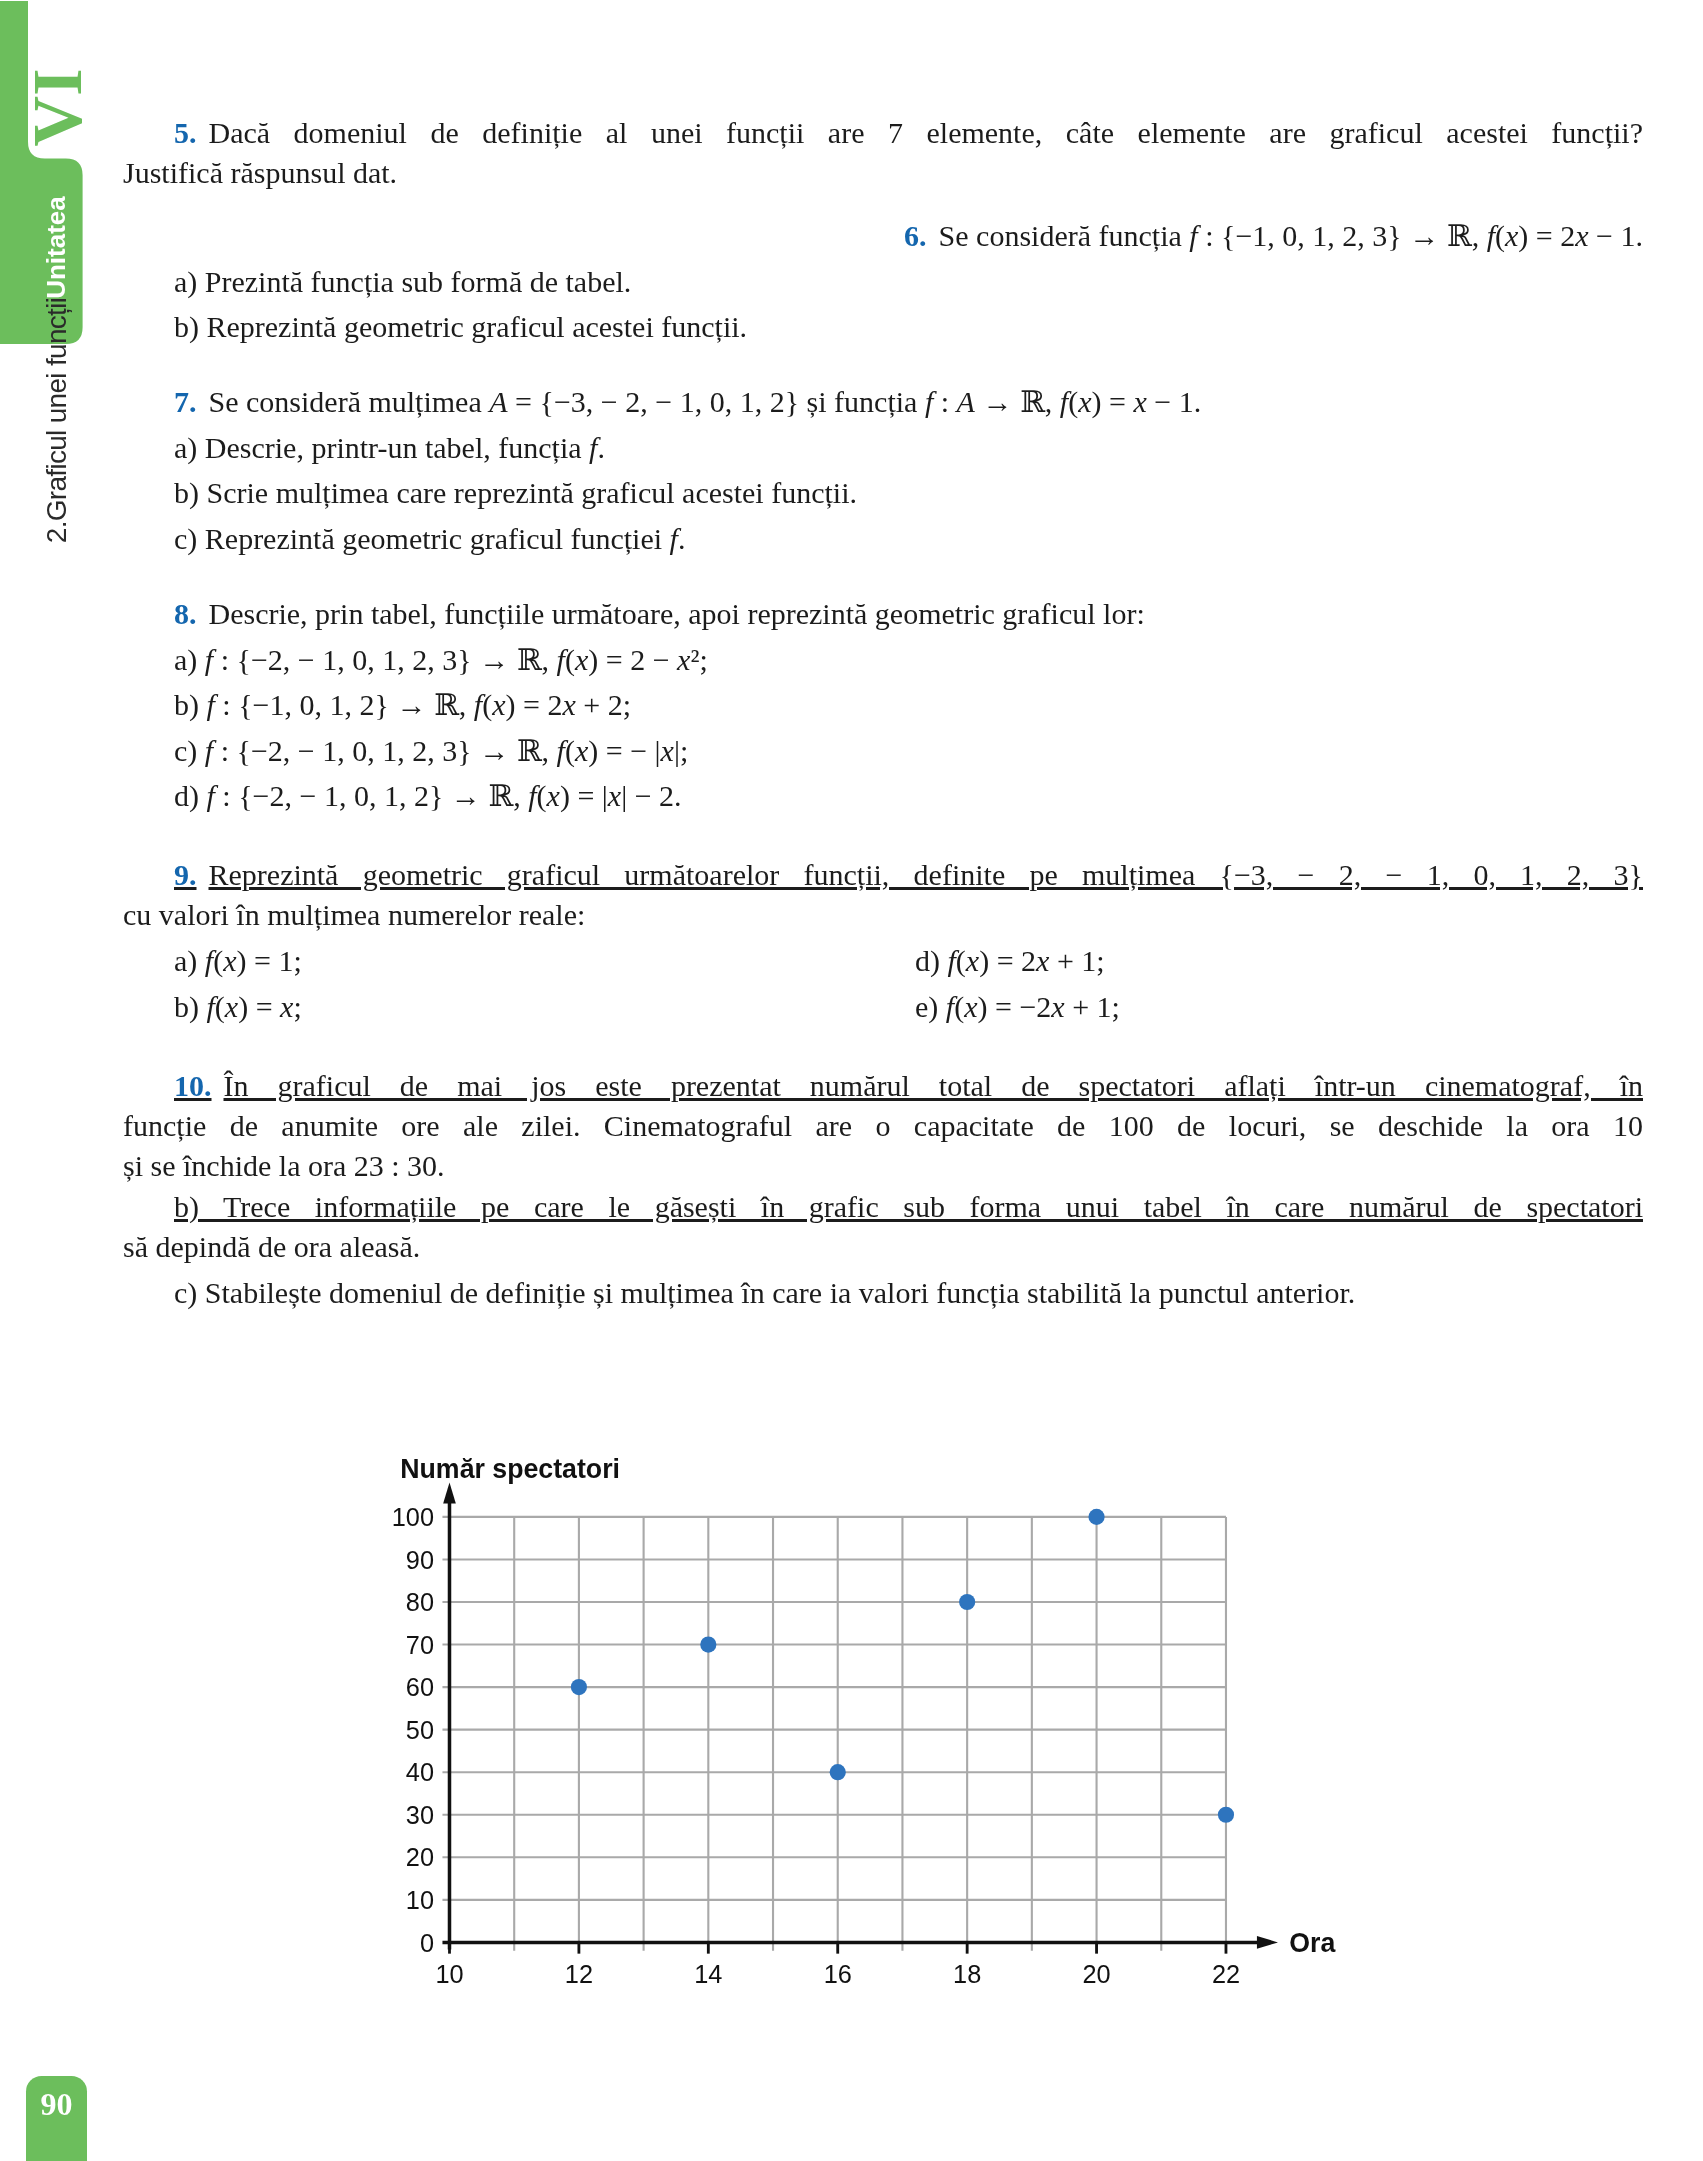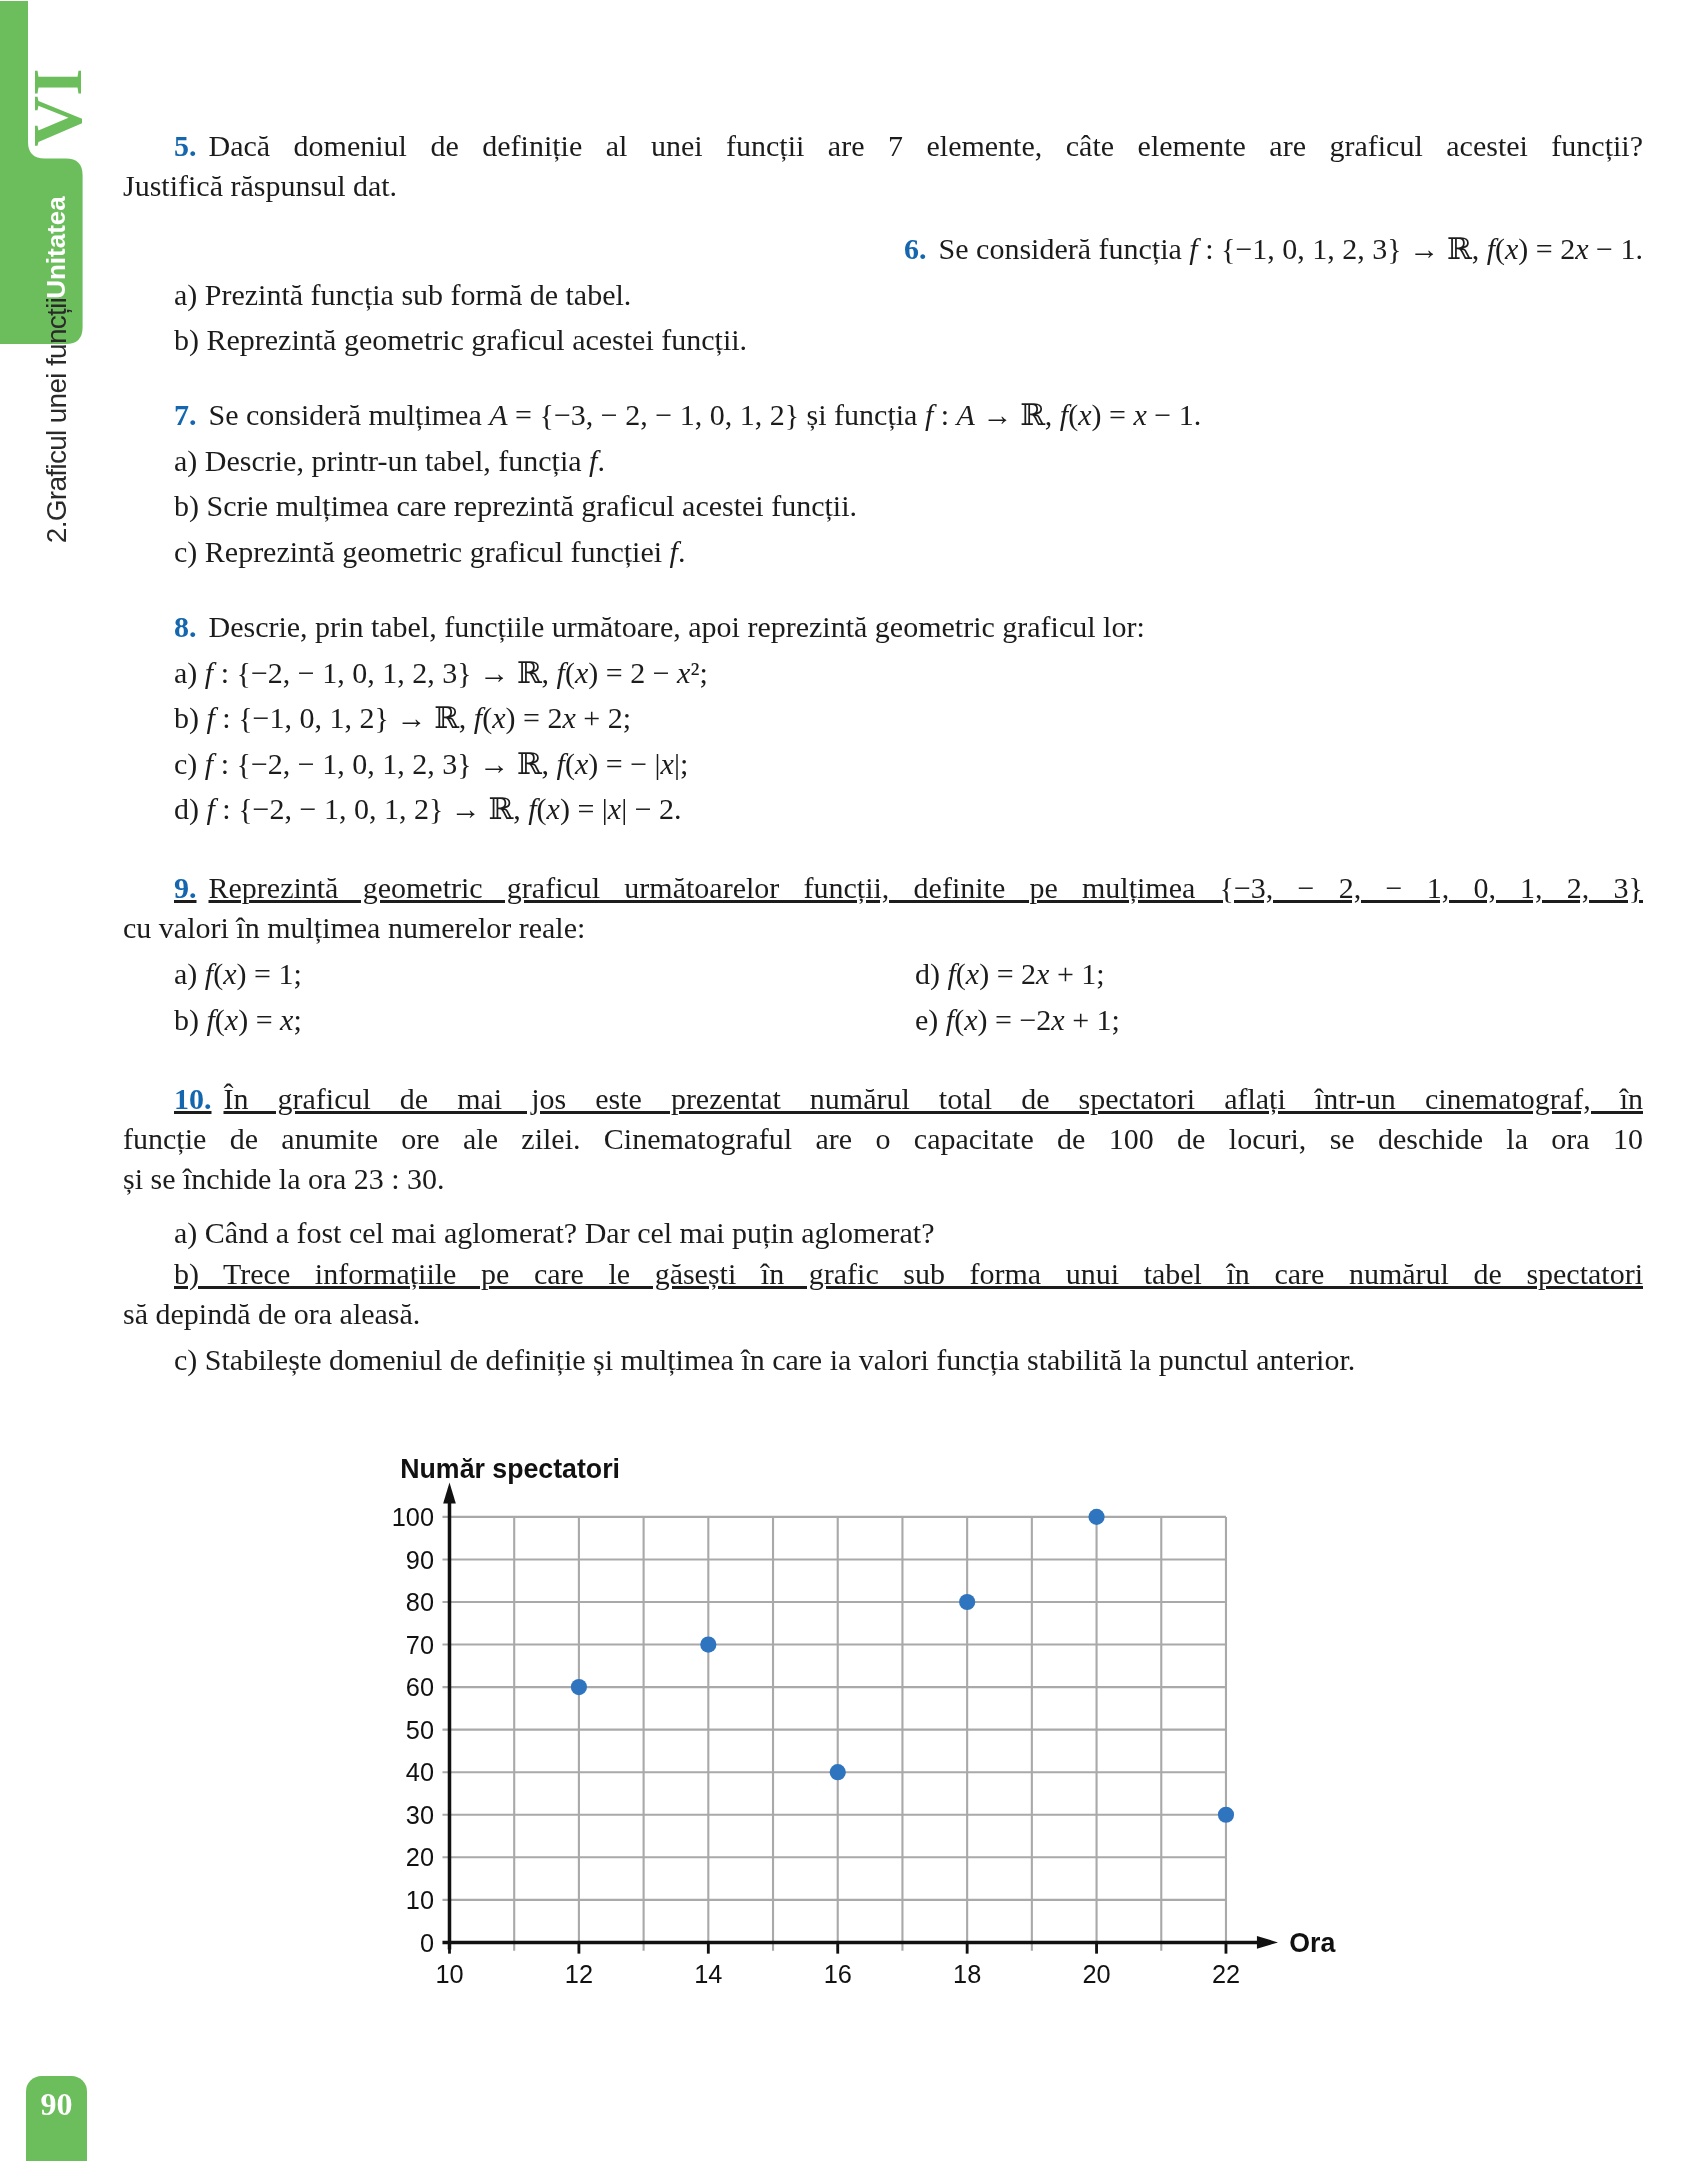--- a/index.html
+++ b/index.html
@@ -38,21 +38,21 @@
     position:absolute;left:26px;top:2076px;width:61px;height:85px;
     background:var(--green);border-radius:15.5px 15.5px 0 0;
     text-align:center;
   }
   .page-badge span{
     display:inline-block;margin-top:10px;
     font-family:"Liberation Serif",serif;font-weight:700;font-size:32px;color:#ffffff;
   }
   
   .content{
-    position:absolute;left:123px;top:126px;width:1520px;
+    position:absolute;left:123px;top:113px;width:1520px;
     font-size:30px;line-height:40px;
   }
   .line{position:relative;padding-left:51px;text-align:left;}
   .line.cont{padding-left:0;}
   .line.full{text-align:justify;text-align-last:justify;}
   .line.g1{margin-top:23px;text-align:right;}
   .line.g2{margin-top:35px;}
   .line.g3{margin-top:39px;text-decoration:underline;}
   .line.item{margin-top:5.6px;}
   .line.item-sm{margin-top:1.4px;text-decoration:underline;}
@@ -97,21 +97,20 @@
     <div class="line item"><span>b) </span><i class="mvar">f</i><span> : {−1, 0, 1, 2} → ℝ, </span><i class="mvar">f</i><span>(</span><i class="mvar">x</i><span>) = 2</span><i class="mvar">x</i><span> + 2;</span></div>
     <div class="line item"><span>c) </span><i class="mvar">f</i><span> : {−2, − 1, 0, 1, 2, 3} → ℝ, </span><i class="mvar">f</i><span>(</span><i class="mvar">x</i><span>) = − |</span><i class="mvar">x</i><span>|;</span></div>
     <div class="line item"><span>d) </span><i class="mvar">f</i><span> : {−2, − 1, 0, 1, 2} → ℝ, </span><i class="mvar">f</i><span>(</span><i class="mvar">x</i><span>) = |</span><i class="mvar">x</i><span>| − 2.</span></div>
     <div class="line g3 full"><span class="exnum">9.</span><span>Reprezintă geometric graficul următoarelor funcții, definite pe mulțimea {−3, − 2, − 1, 0, 1, 2, 3}</span></div>
     <div class="line cont"><span>cu valori în mulțimea numerelor reale:</span></div>
     <div class="line item"><span>a) </span><i class="mvar">f</i><span>(</span><i class="mvar">x</i><span>) = 1;</span><span class="col2"><span>d) </span><i class="mvar">f</i><span>(</span><i class="mvar">x</i><span>) = 2</span><i class="mvar">x</i><span> + 1;</span></span></div>
     <div class="line item"><span>b) </span><i class="mvar">f</i><span>(</span><i class="mvar">x</i><span>) = </span><i class="mvar">x</i><span>;</span><span class="col2"><span>e) </span><i class="mvar">f</i><span>(</span><i class="mvar">x</i><span>) = −2</span><i class="mvar">x</i><span> + 1;</span></span></div>
     <div class="line g3 full"><span class="exnum">10.</span><span>În graficul de mai jos este prezentat numărul total de spectatori aflați într-un cinematograf, în</span></div>
     <div class="line cont full"><span>funcție de anumite ore ale zilei. Cinematograful are o capacitate de 100 de locuri, se deschide la ora 10</span></div>
     <div class="line cont"><span>și se închide la ora 23 : 30.</span></div>
-    <div class="line item gap-lg"><span>a) Când a fost cel mai aglomerat? Dar cel mai puțin aglomerat?</span></div>
     <div class="line item-sm full"><span>b) Trece informațiile pe care le găsești în grafic sub forma unui tabel în care numărul de spectatori</span></div>
     <div class="line cont"><span>să depindă de ora aleasă.</span></div>
     <div class="line item"><span>c) Stabilește domeniul de definiție și mulțimea în care ia valori funcția stabilită la punctul anterior.</span></div>
   </div>
 
 <div class="chart-wrap">
   <svg id="chart-svg" width="1028" height="633" viewBox="0 0 1460 900">
       <line x1="88" y1="659.5" x2="1202" y2="659.5" stroke="#A9A9A9" stroke-width="3"></line>
       <line x1="88" y1="599" x2="1202" y2="599" stroke="#A9A9A9" stroke-width="3"></line>
       <line x1="88" y1="538.5" x2="1202" y2="538.5" stroke="#A9A9A9" stroke-width="3"></line>

